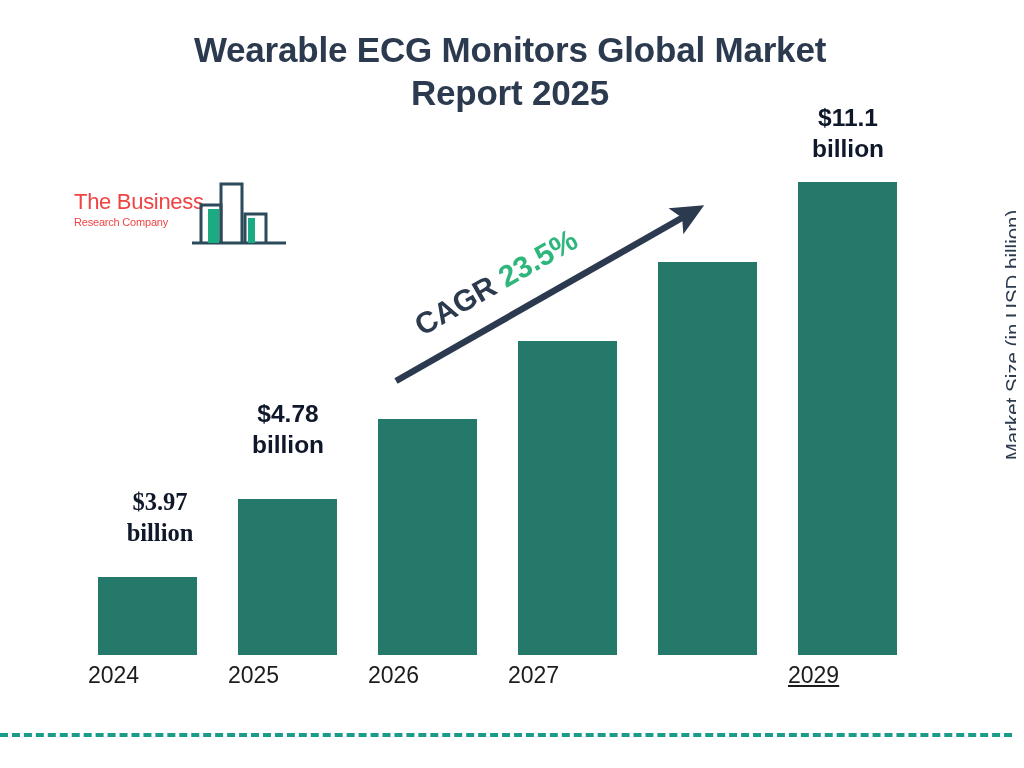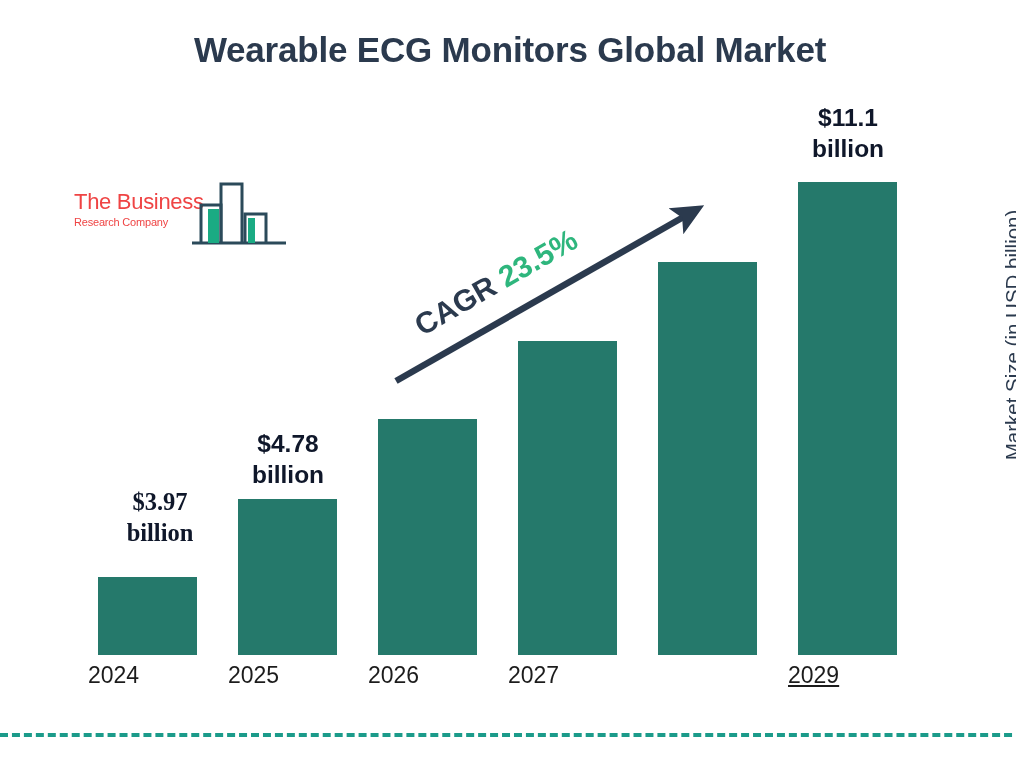--- a/index.html
+++ b/index.html
@@ -144,20 +144,21 @@
     border-top: 4px dashed #1b9b8a;
   }
 </style>
 </head>
 <body>
 
 <div id="canvas">
 
   <div class="chart-title">
     <div>Wearable ECG Monitors Global Market</div>
+    <div>Report 2025</div>
   </div>
 
   <div class="logo">
     <div class="logo-text">
       <div class="logo-text-main">The Business</div>
       <div class="logo-text-sub">Research Company</div>
     </div>
     <svg class="logo-graphic" width="94" height="66" viewBox="0 0 94 66">
 
       <path d="M0 62 H94" stroke="#2b4a5a" stroke-width="3" fill="none"></path>
@@ -175,21 +176,21 @@
 
   <div class="plot">
 
     <div class="bar" style="left:98px; top:577px; width:99px; height:78px;"></div>
     <div class="bar-value" style="left:100px; top:487px; width:120px;font-family:Liberation Serif, serif;">
       <div>$3.97</div>
       <div>billion</div>
     </div>
 
     <div class="bar" style="left:238px; top:499px; width:99px; height:156px;"></div>
-    <div class="bar-value" style="left:228px; top:429px; width:120px;">
+    <div class="bar-value" style="left:228px; top:399px; width:120px;">
       <div>$4.78</div>
       <div>billion</div>
     </div>
 
     <div class="bar" style="left:378px; top:419px; width:99px; height:236px;"></div>
 
     <div class="bar" style="left:518px; top:341px; width:99px; height:314px;"></div>
 
     <div class="bar" style="left:658px; top:262px; width:99px; height:393px;"></div>
 

